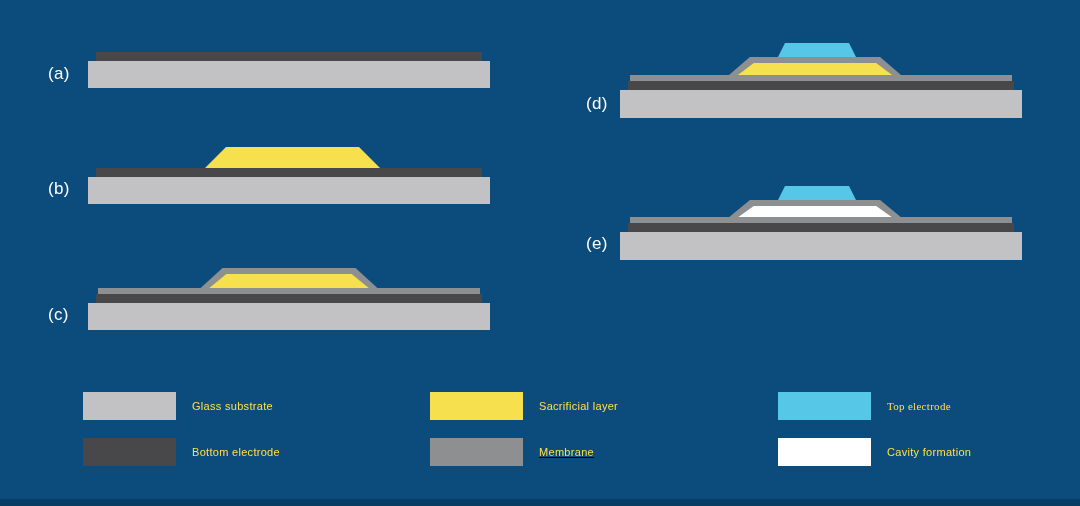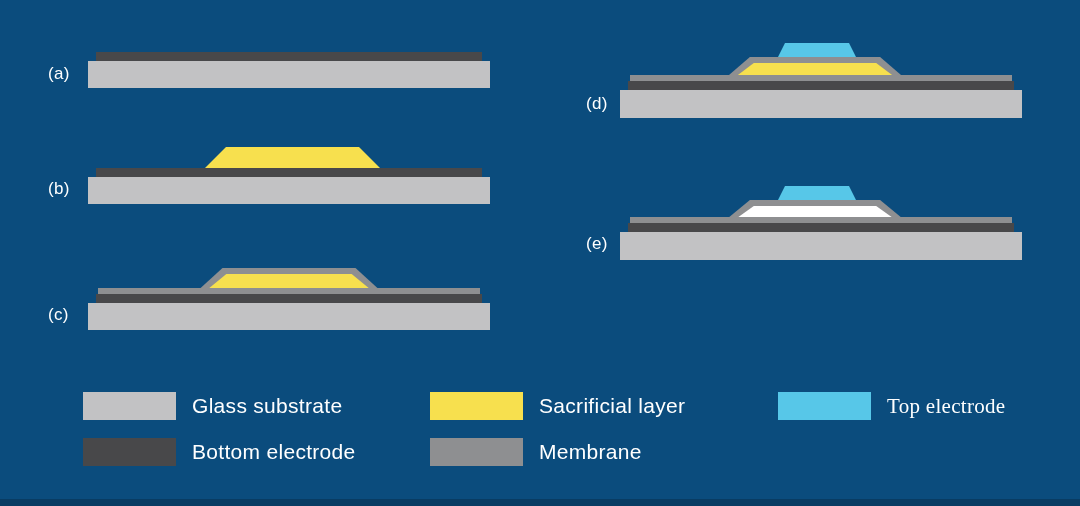--- a/index.html
+++ b/index.html
@@ -50,22 +50,22 @@
     height: 28px;
     flex: 0 0 auto;
   }
   .sw-glass     { background: var(--glass-substrate, #c2c2c4); }
   .sw-electrode { background: var(--bottom-electrode, #48484a); }
   .sw-sac       { background: var(--sacrificial-layer, #f7e04e); }
   .sw-mem       { background: var(--membrane, #8e8f91); }
   .sw-top       { background: var(--top-electrode, #57c7e8); }
   .sw-cavity    { background: var(--cavity, #ffffff); }
   .legend-label {
-    color: #ffffff;
-    font-size: 21px;
+    color: #fde047;
+    font-size: 11px;
     letter-spacing: 0.3px;
     white-space: nowrap;
   }
   .bottom-stripe {
     position: absolute;
     left: 0; right: 0; bottom: 0;
     height: 7px;
     background: var(--footer-stripe, #093c63);
   }
 </style>
@@ -121,23 +121,27 @@
     <span class="legend-label">Glass substrate</span>
   </div>
   <div class="legend-item" style="left:83px; top:438px;">
     <span class="swatch sw-electrode"></span>
     <span class="legend-label">Bottom electrode</span>
   </div>
   <div class="legend-item" style="left:430px; top:392px;justify-content:flex-end;">
     <span class="swatch sw-sac"></span>
     <span class="legend-label">Sacrificial layer</span>
   </div>
-  <div class="legend-item" style="left:430px; top:438px;">
+  <div class="legend-item" style="left:430px; top:438px;text-decoration:underline;">
     <span class="swatch sw-mem"></span>
     <span class="legend-label">Membrane</span>
   </div>
   <div class="legend-item" style="left:778px; top:392px;font-family:Liberation Serif, serif;">
     <span class="swatch sw-top"></span>
     <span class="legend-label">Top electrode</span>
   </div>
+  <div class="legend-item" style="left:778px; top:438px;">
+    <span class="swatch sw-cavity"></span>
+    <span class="legend-label">Cavity formation</span>
+  </div>
 
   <div class="bottom-stripe"></div>
 </div>
 
 </body></html>

